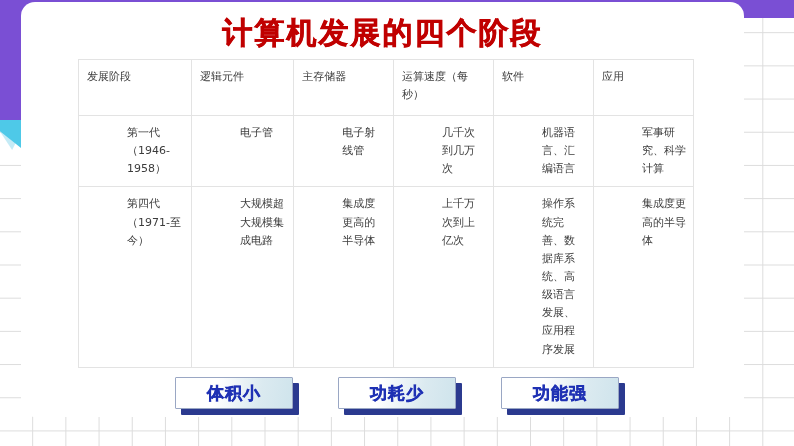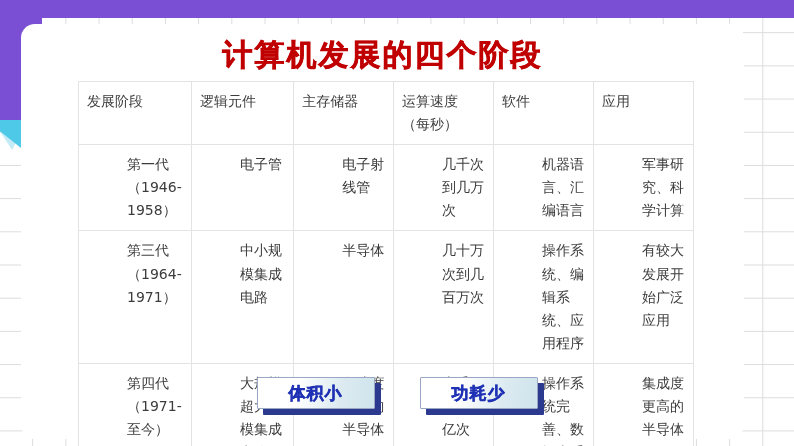--- a/index.html
+++ b/index.html
@@ -41,21 +41,21 @@
   #deco-cyan-pale{
     position:absolute;left:0;top:120px;
     width:22px;height:30px;
     background:#bfe9f5;
     clip-path:polygon(0 0,100% 0,100% 35%,55% 100%,0 38%);
     opacity:.9;
   }
 
   
   #card{
-    position:absolute;left:21px;top:24px;
+    position:absolute;left:21px;top:2px;
     width:723px;height:415px;
     background:#ffffff;
     border-radius:14px;
     box-shadow:0 0 0 0 rgba(0,0,0,0);
   }
 
   
   #title{
     position:absolute;left:0;top:16px;width:723px;
     text-align:center;
@@ -74,21 +74,21 @@
   table{
     border-collapse:collapse;
     width:616px;
     table-layout:fixed;
     background:#fff;
   }
   table td{
     border:1px solid #e3e3e3;
     vertical-align:top;
     padding:8px 7px 8px 8px;
-    font-size:14px;
+    font-size:11px;
     line-height:1.65;
     color:#3c3c3c;
     font-family:"DejaVu Sans","Liberation Sans",sans-serif;
   }
   tr.hdr td{ height:39px; }
   tr.body td{ height:34px;padding-left:48px; }
   tr.body.tall td{ height:56px; }
   col.c1{width:104px}
   col.c2{width:94px}
   col.c3{width:92px}
@@ -169,28 +169,20 @@
           <tr class="body">
             <td>第一代（1946-1958）</td>
             <td>电子管</td>
             <td>电子射线管</td>
             <td>几千次到几万次</td>
             <td>机器语言、汇编语言</td>
             <td>军事研究、科学计算</td>
           </tr>
 
 
-          <tr class="body">
-            <td>第三代（1964-1971）</td>
-            <td>中小规模集成电路</td>
-            <td>半导体</td>
-            <td>几十万次到几百万次</td>
-            <td>操作系统、编辑系统、应用程序</td>
-            <td>有较大发展开始广泛应用</td>
-          </tr>
 
           <tr class="body tall">
             <td>第四代（1971-至今）</td>
             <td>大规模超大规模集成电路</td>
             <td>集成度更高的半导体</td>
             <td>上千万次到上亿次</td>
             <td>操作系统完善、数据库系统、高级语言发展、应用程序发展</td>
             <td>集成度更高的半导体</td>
           </tr>
         </tbody>
@@ -205,15 +197,21 @@
       <div class="face">
         <span>体积小</span>
       </div>
     </div>
     <div class="btn">
       <div class="shadow"></div>
       <div class="face">
         <span>功耗少</span>
       </div>
     </div>
+    <div class="btn">
+      <div class="shadow"></div>
+      <div class="face">
+        <span>功能强</span>
+      </div>
+    </div>
   </div>
 
 </div>
 
 </body></html>

